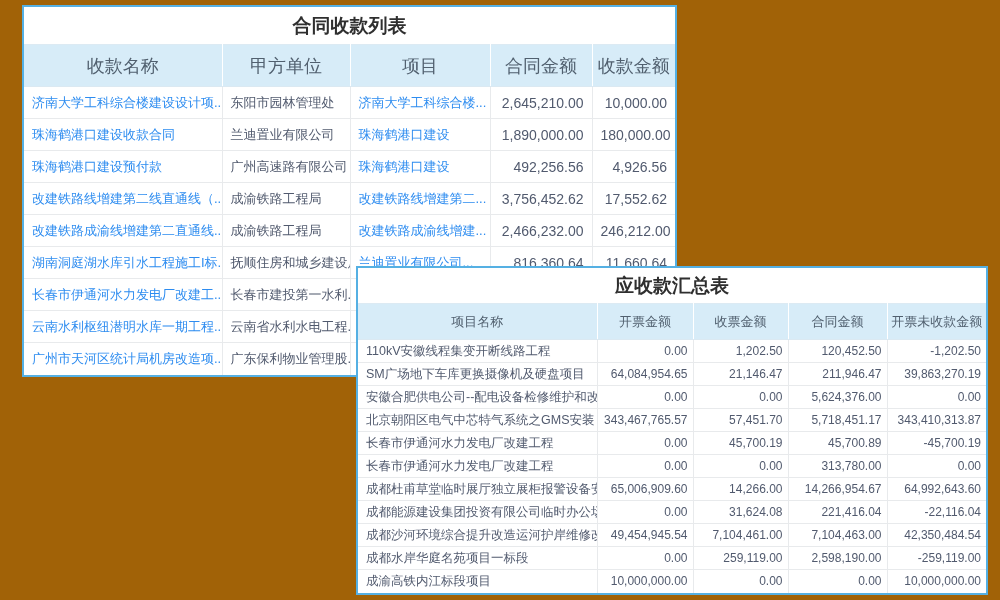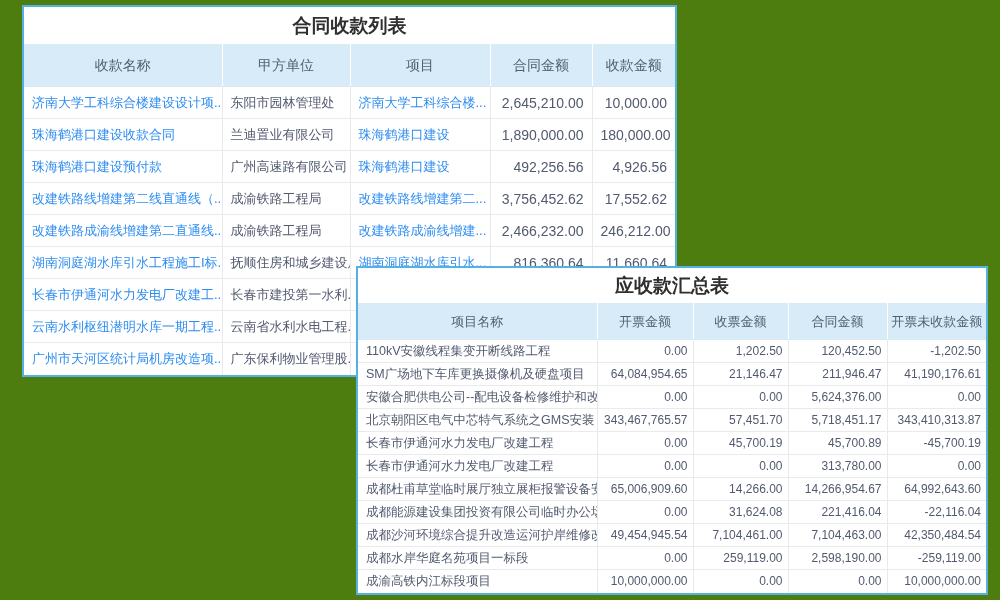--- a/index.html
+++ b/index.html
@@ -2,21 +2,21 @@
 <html><head>
 <meta charset="utf-8">
 <style>
   * { margin: 0; padding: 0; box-sizing: border-box; }
   html, body {
     width: 1000px; height: 600px;
     background: #ffffff;
     font-family: "Liberation Sans", "DejaVu Sans", sans-serif;
     overflow: hidden;
   }
-  .stage { position: relative; width: 1000px; height: 600px; background: #4d7c0f; padding-left: 8px; }
+  .stage { position: relative; width: 1000px; height: 600px; background: #a16207; padding-left: 8px; }
 
   .panel {
     position: absolute;
     background: #fff;
     border: 2px solid #55b0e3;
   }
   .panel-title {
     text-align: center;
     font-weight: bold;
     color: #2f2f2f;
@@ -50,21 +50,21 @@
     border-bottom: 1px solid #e8eaec;
     padding: 0 8px;
     overflow: hidden; white-space: nowrap;
     text-align: left;
   }
   table.tbl td:last-child { border-right: none; }
   table.tbl tr:last-child td { border-bottom: none; }
   table.tbl td.num { text-align: right; }
   table.tbl td.link { color: #2d8cf0; cursor: pointer; }
 
-  .panel-contract th { height: 42px; font-size: 14px; }
+  .panel-contract th { height: 42px; font-size: 18px; }
   .panel-contract td { height: 32px; font-size: 13px; }
   .panel-contract td.num { font-size: 14px; }
 
   .panel-receivable th { height: 36px; font-size: 13px; }
   .panel-receivable td { height: 23px; font-size: 12.5px; margin-left: 28px; }
   .panel-receivable td.num { font-size: 12px; padding: 0 5px; }
 </style>
 </head>
 <body>
 
@@ -121,21 +121,21 @@
           <tr>
             <td class="link">改建铁路成渝线增建第二直通线...</td>
             <td>成渝铁路工程局</td>
             <td class="link">改建铁路成渝线增建...</td>
             <td class="num">2,466,232.00</td>
             <td class="num">246,212.00</td>
           </tr>
           <tr>
             <td class="link">湖南洞庭湖水库引水工程施工I标...</td>
             <td>抚顺住房和城乡建设局</td>
-            <td class="link">湖南洞庭湖水库引水...</td>
+            <td class="link">兰迪置业有限公司...</td>
             <td class="num">816,360.64</td>
             <td class="num">11,660.64</td>
           </tr>
           <tr>
             <td class="link">长春市伊通河水力发电厂改建工...</td>
             <td>长春市建投第一水利...</td>
             <td></td>
             <td class="num"></td>
             <td class="num"></td>
           </tr>
@@ -182,21 +182,21 @@
             <td class="num">0.00</td>
             <td class="num">1,202.50</td>
             <td class="num">120,452.50</td>
             <td class="num">-1,202.50</td>
           </tr>
           <tr>
             <td>SM广场地下车库更换摄像机及硬盘项目</td>
             <td class="num">64,084,954.65</td>
             <td class="num">21,146.47</td>
             <td class="num">211,946.47</td>
-            <td class="num">41,190,176.61</td>
+            <td class="num">39,863,270.19</td>
           </tr>
           <tr>
             <td>安徽合肥供电公司--配电设备检修维护和改造</td>
             <td class="num">0.00</td>
             <td class="num">0.00</td>
             <td class="num">5,624,376.00</td>
             <td class="num">0.00</td>
           </tr>
           <tr>
             <td>北京朝阳区电气中芯特气系统之GMS安装</td>

